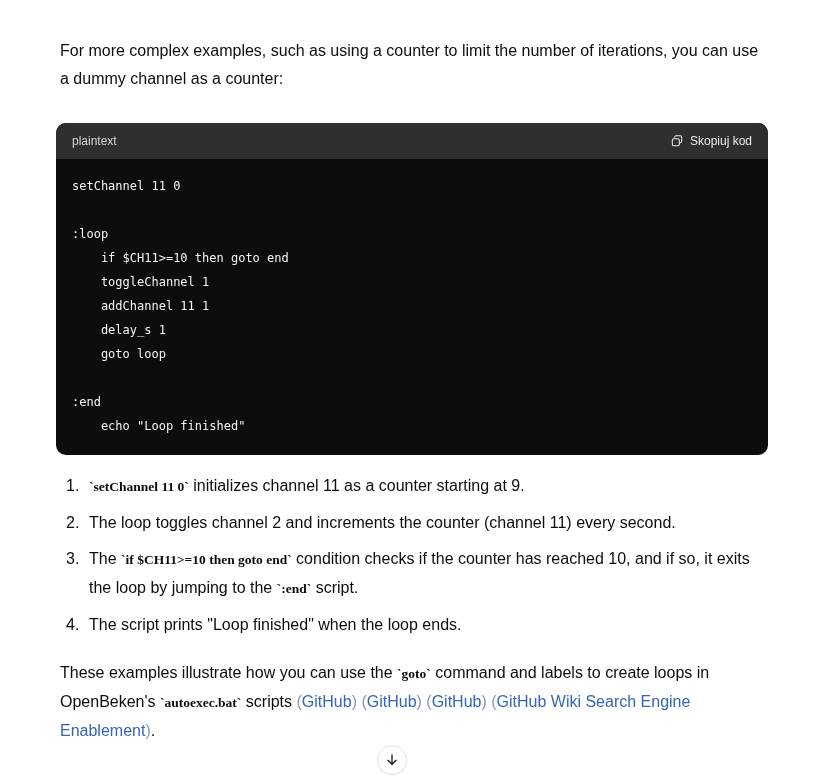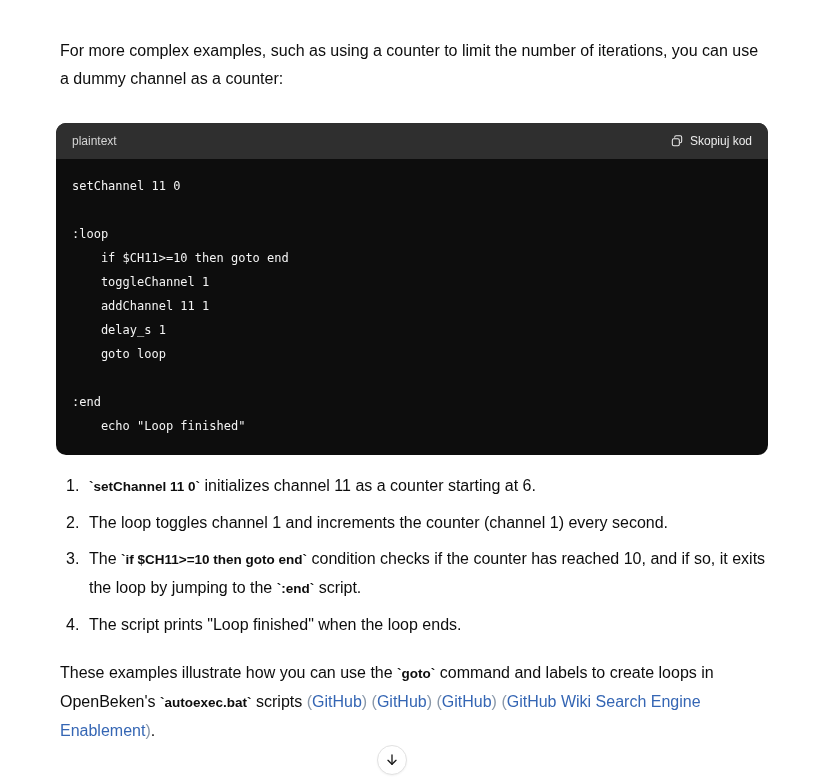--- a/index.html
+++ b/index.html
@@ -41,21 +41,21 @@
   .in-script { margin-top: 25px; }
 
   .num-list { margin-top: 17px; }
   .list-item { display: flex; font-size: 16px; line-height: 28px; margin-bottom: 8px; }
   .num { flex: none; width: 23px; margin-left: 10px; }
   .item-text { flex: 1; }
 
   .closing { margin-top: 20px; }
 
   .seg-code {
-    font-family: Liberation Sans, sans-serif;
+    font-family: Liberation Serif, serif;
     font-weight: 700; font-size: 13.5px;
   }
   .seg-link { color: var(--link, #3566b4); cursor: pointer; }
   .seg-paren { color: var(--paren, #8a98a9); }
 
   .scroll-btn {
     position: absolute; left: 377px; top: 745px;
     width: 30px; height: 30px; border-radius: 50%;
     background: #ffffff; border: 1px solid #e2e2e2;
     display: flex; align-items: center; justify-content: center;
@@ -94,25 +94,25 @@
     goto loop
 
 :end
     echo "Loop finished"</pre>
   </div>
 
 
   <div class="num-list">
     <div class="list-item">
       <span class="num">1.</span>
-      <span class="item-text"><span class="seg-code">`setChannel 11 0`</span><span class="seg-plain"> initializes channel 11 as a counter starting at 6.</span></span>
+      <span class="item-text"><span class="seg-code">`setChannel 11 0`</span><span class="seg-plain"> initializes channel 11 as a counter starting at 9.</span></span>
     </div>
     <div class="list-item">
       <span class="num">2.</span>
-      <span class="item-text"><span class="seg-plain">The loop toggles channel 1 and increments the counter (channel 1) every second.</span></span>
+      <span class="item-text"><span class="seg-plain">The loop toggles channel 2 and increments the counter (channel 11) every second.</span></span>
     </div>
     <div class="list-item">
       <span class="num">3.</span>
       <span class="item-text"><span class="seg-plain">The </span><span class="seg-code">`if $CH11&gt;=10 then goto end`</span><span class="seg-plain"> condition checks if the counter has reached 10, and if so, it exits the loop by jumping to the </span><span class="seg-code">`:end`</span><span class="seg-plain"> script.</span></span>
     </div>
     <div class="list-item">
       <span class="num">4.</span>
       <span class="item-text"><span class="seg-plain">The script prints "Loop finished" when the loop ends.</span></span>
     </div>
   </div>

